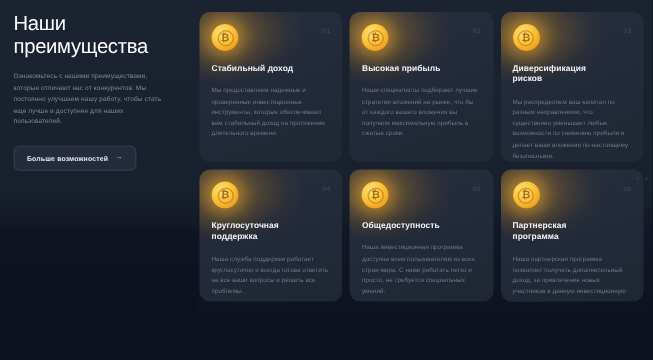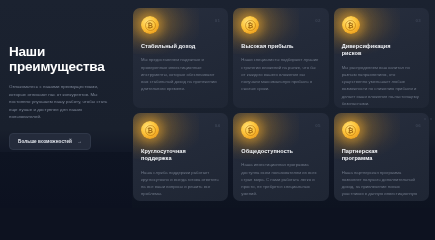--- a/index.html
+++ b/index.html
@@ -22,25 +22,24 @@
     background:linear-gradient(180deg,#0e1422 0%, #0c1120 100%);
     pointer-events:none;
   }
   
   #left {
     position:absolute; left:9px; top:8px; width:120px;
   }
   #page-title {
     color:#ffffff;
     font-size:13.5px;
-    font-weight:bold;
+    font-weight:normal;
     line-height:15px;
     letter-spacing:-0.2px;
     white-space:pre-line;
-    margin-top:36px;
   }
   #intro-text {
     margin-top:9px;
     color:#7e8798;
     font-size:4.4px;
     line-height:7.6px;
     width:104px;
     letter-spacing:0.05px;
   }
   #more-button {

